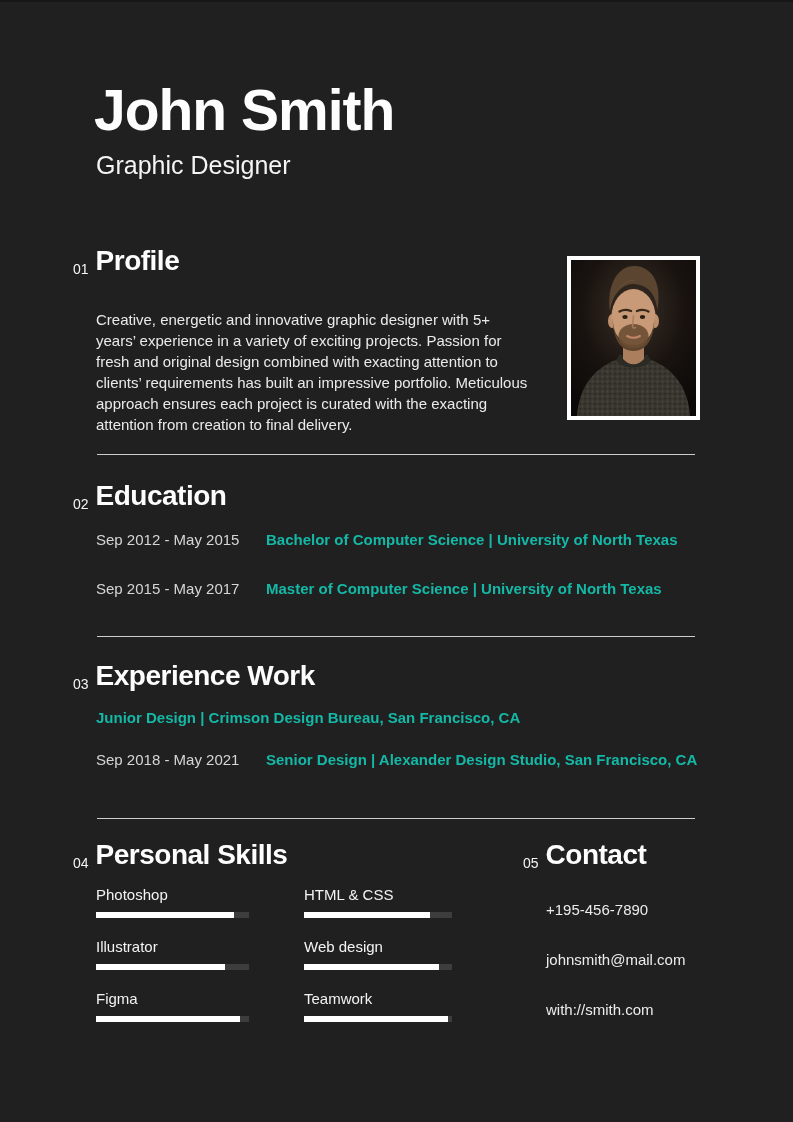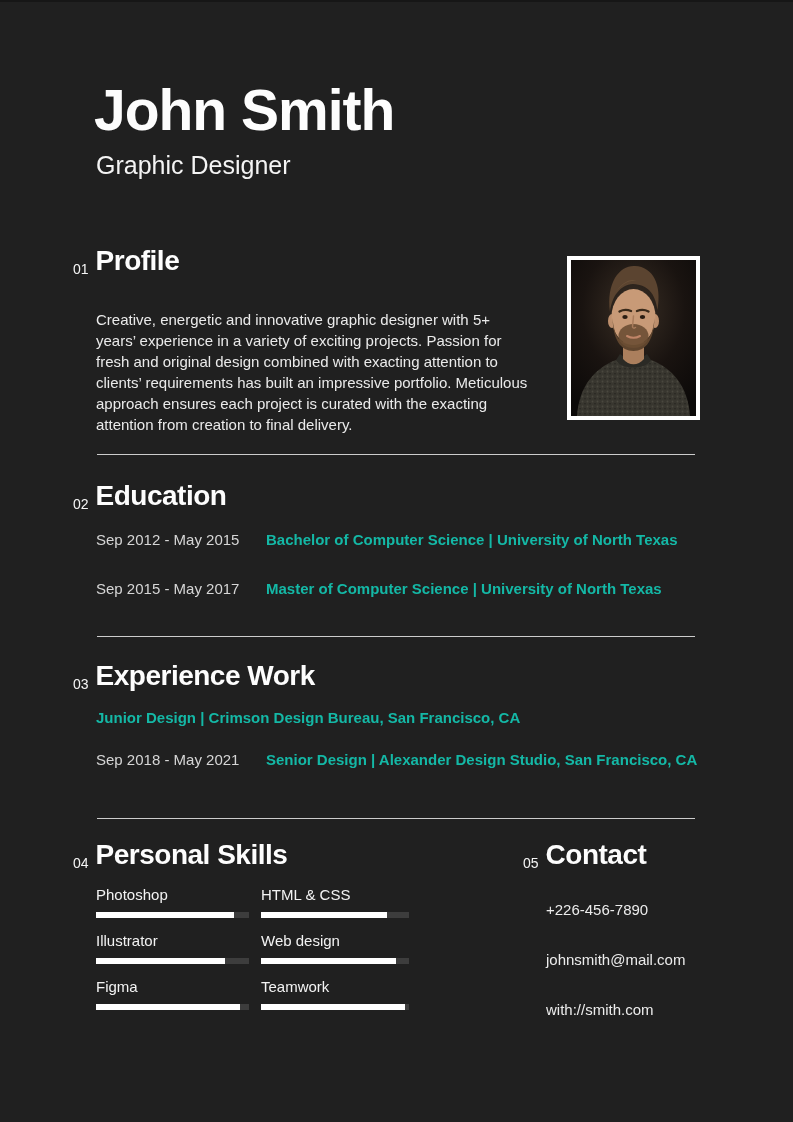--- a/index.html
+++ b/index.html
@@ -82,21 +82,20 @@
   .detail { color: #14b8a6; font-weight: 700; }
 
   
   .skills-grid {
     left: 96px; top: 882px;
     display: grid;
     grid-template-columns: 153px 148px;
     grid-template-rows: repeat(3, 34px);
     column-gap: 55px; row-gap: 18px;
     grid-auto-flow: column;
-    gap: 12px;
   }
   .skill-label {
     font-size: 15px; font-weight: 500; line-height: 21px;
     color: #f3f3f3; white-space: nowrap;
   }
   .skill-track {
     margin-top: 7px; height: 6px; width: 100%;
     background: #3d3d3d;
   }
   .skill-fill { height: 100%; background: #ffffff; }
@@ -238,18 +237,18 @@
         <div class="skill-fill" style="width: 97%;"></div>
       </div>
     </div>
   </div>
 
   <div class="abs sec-head head-contact">
     <span class="sec-num">05</span>
     <h2 class="sec-title">Contact</h2>
   </div>
   <div class="abs contact-list">
-    <div class="contact-item">+226-456-7890</div>
+    <div class="contact-item">+195-456-7890</div>
     <div class="contact-item">johnsmith@mail.com</div>
     <div class="contact-item">with://smith.com</div>
   </div>
 
 </div>
 
 </body></html>

